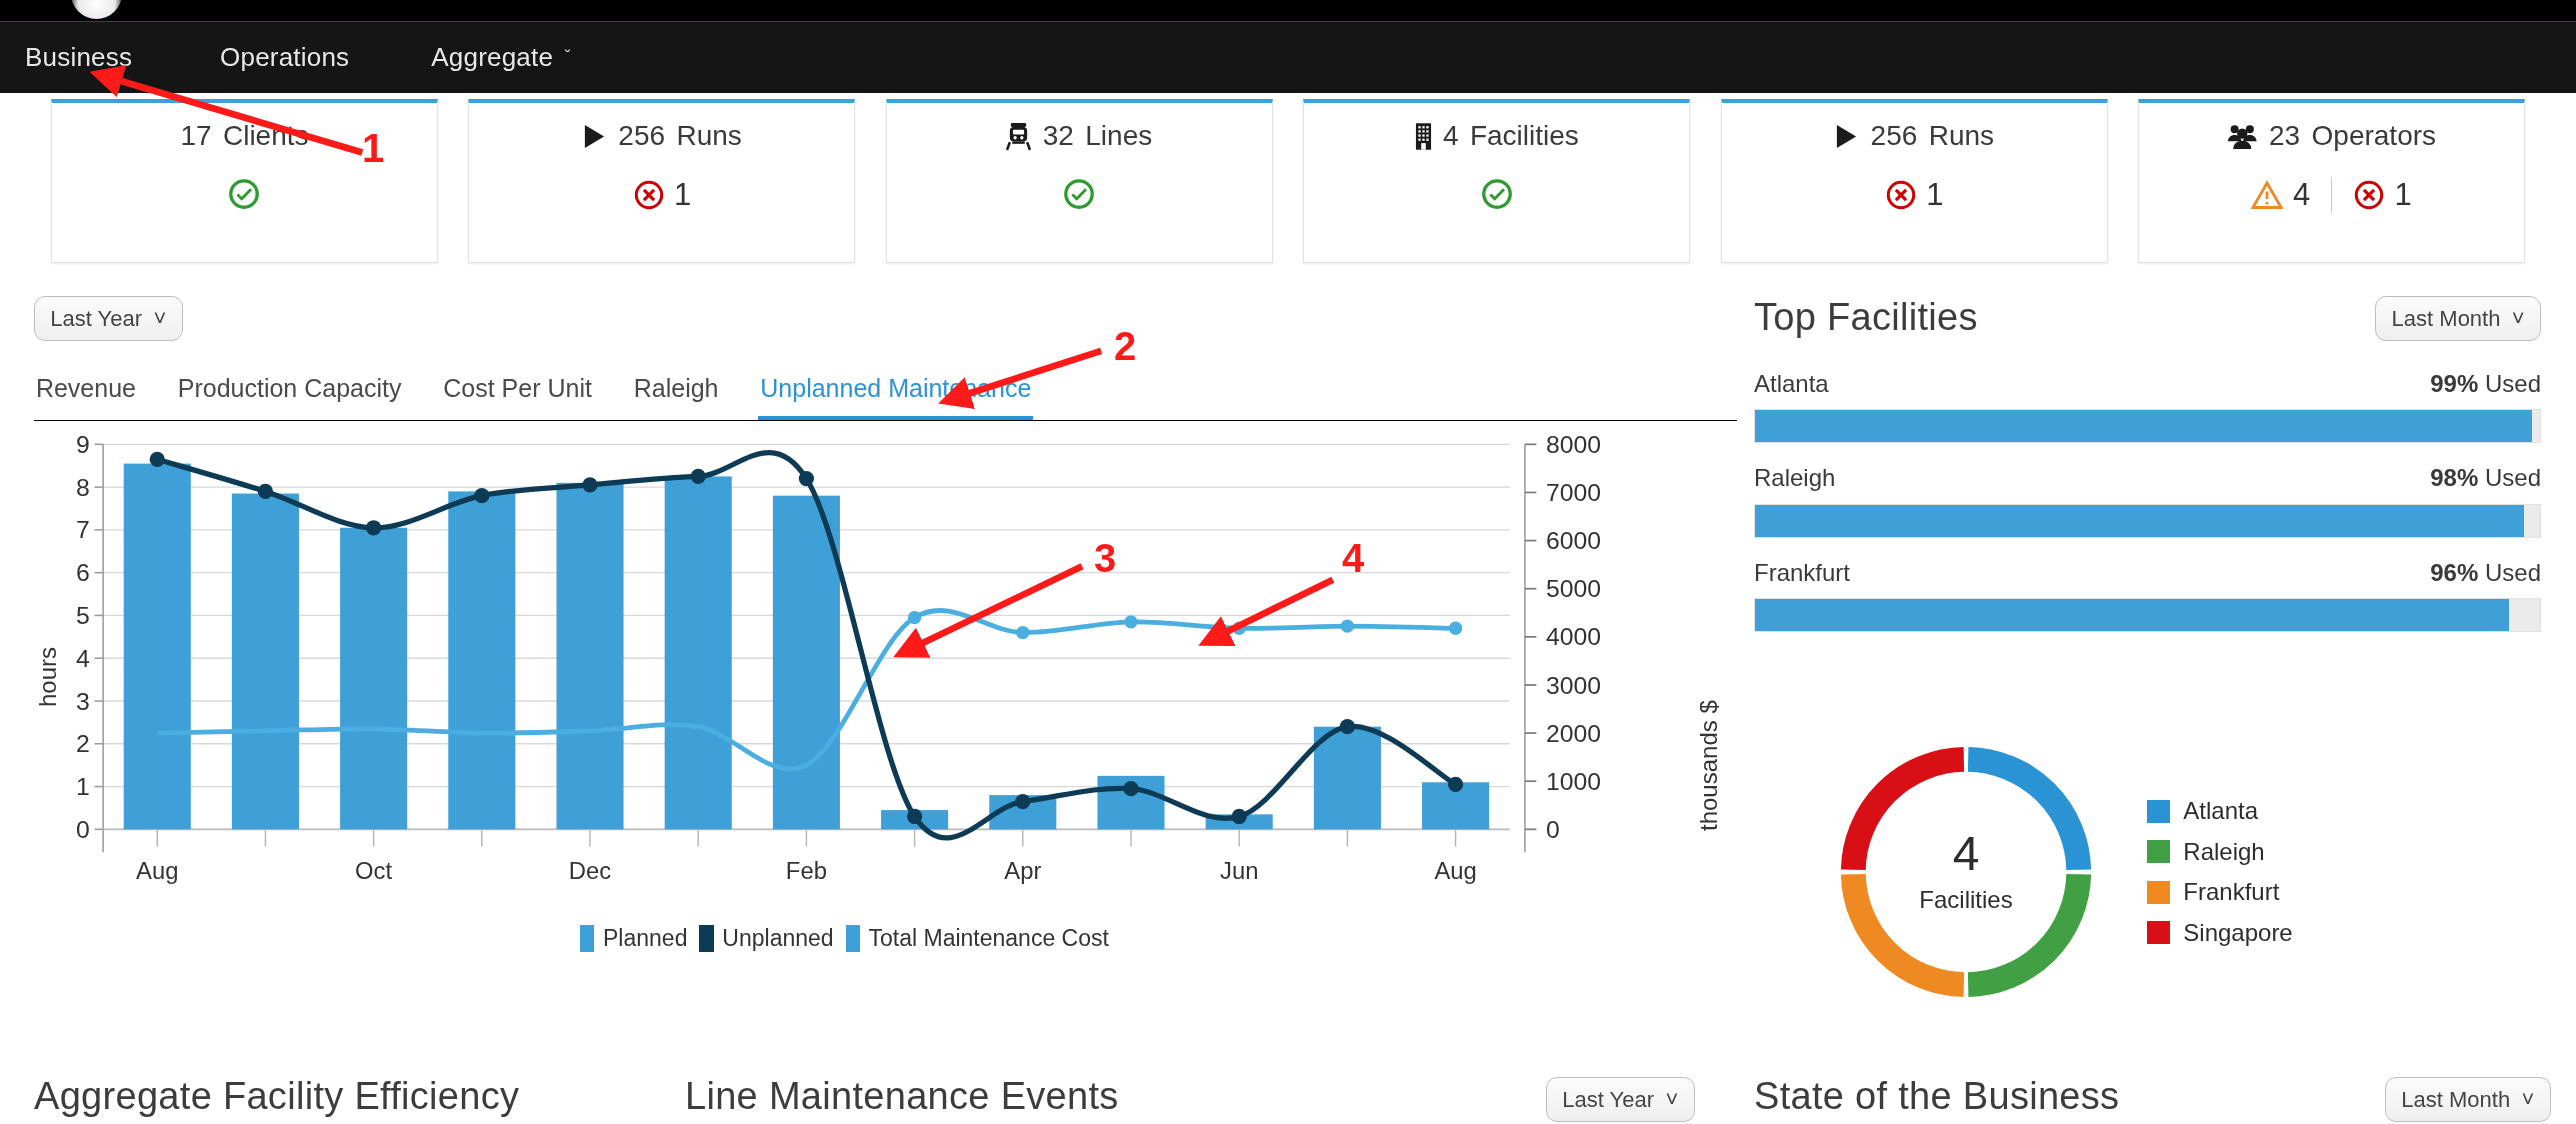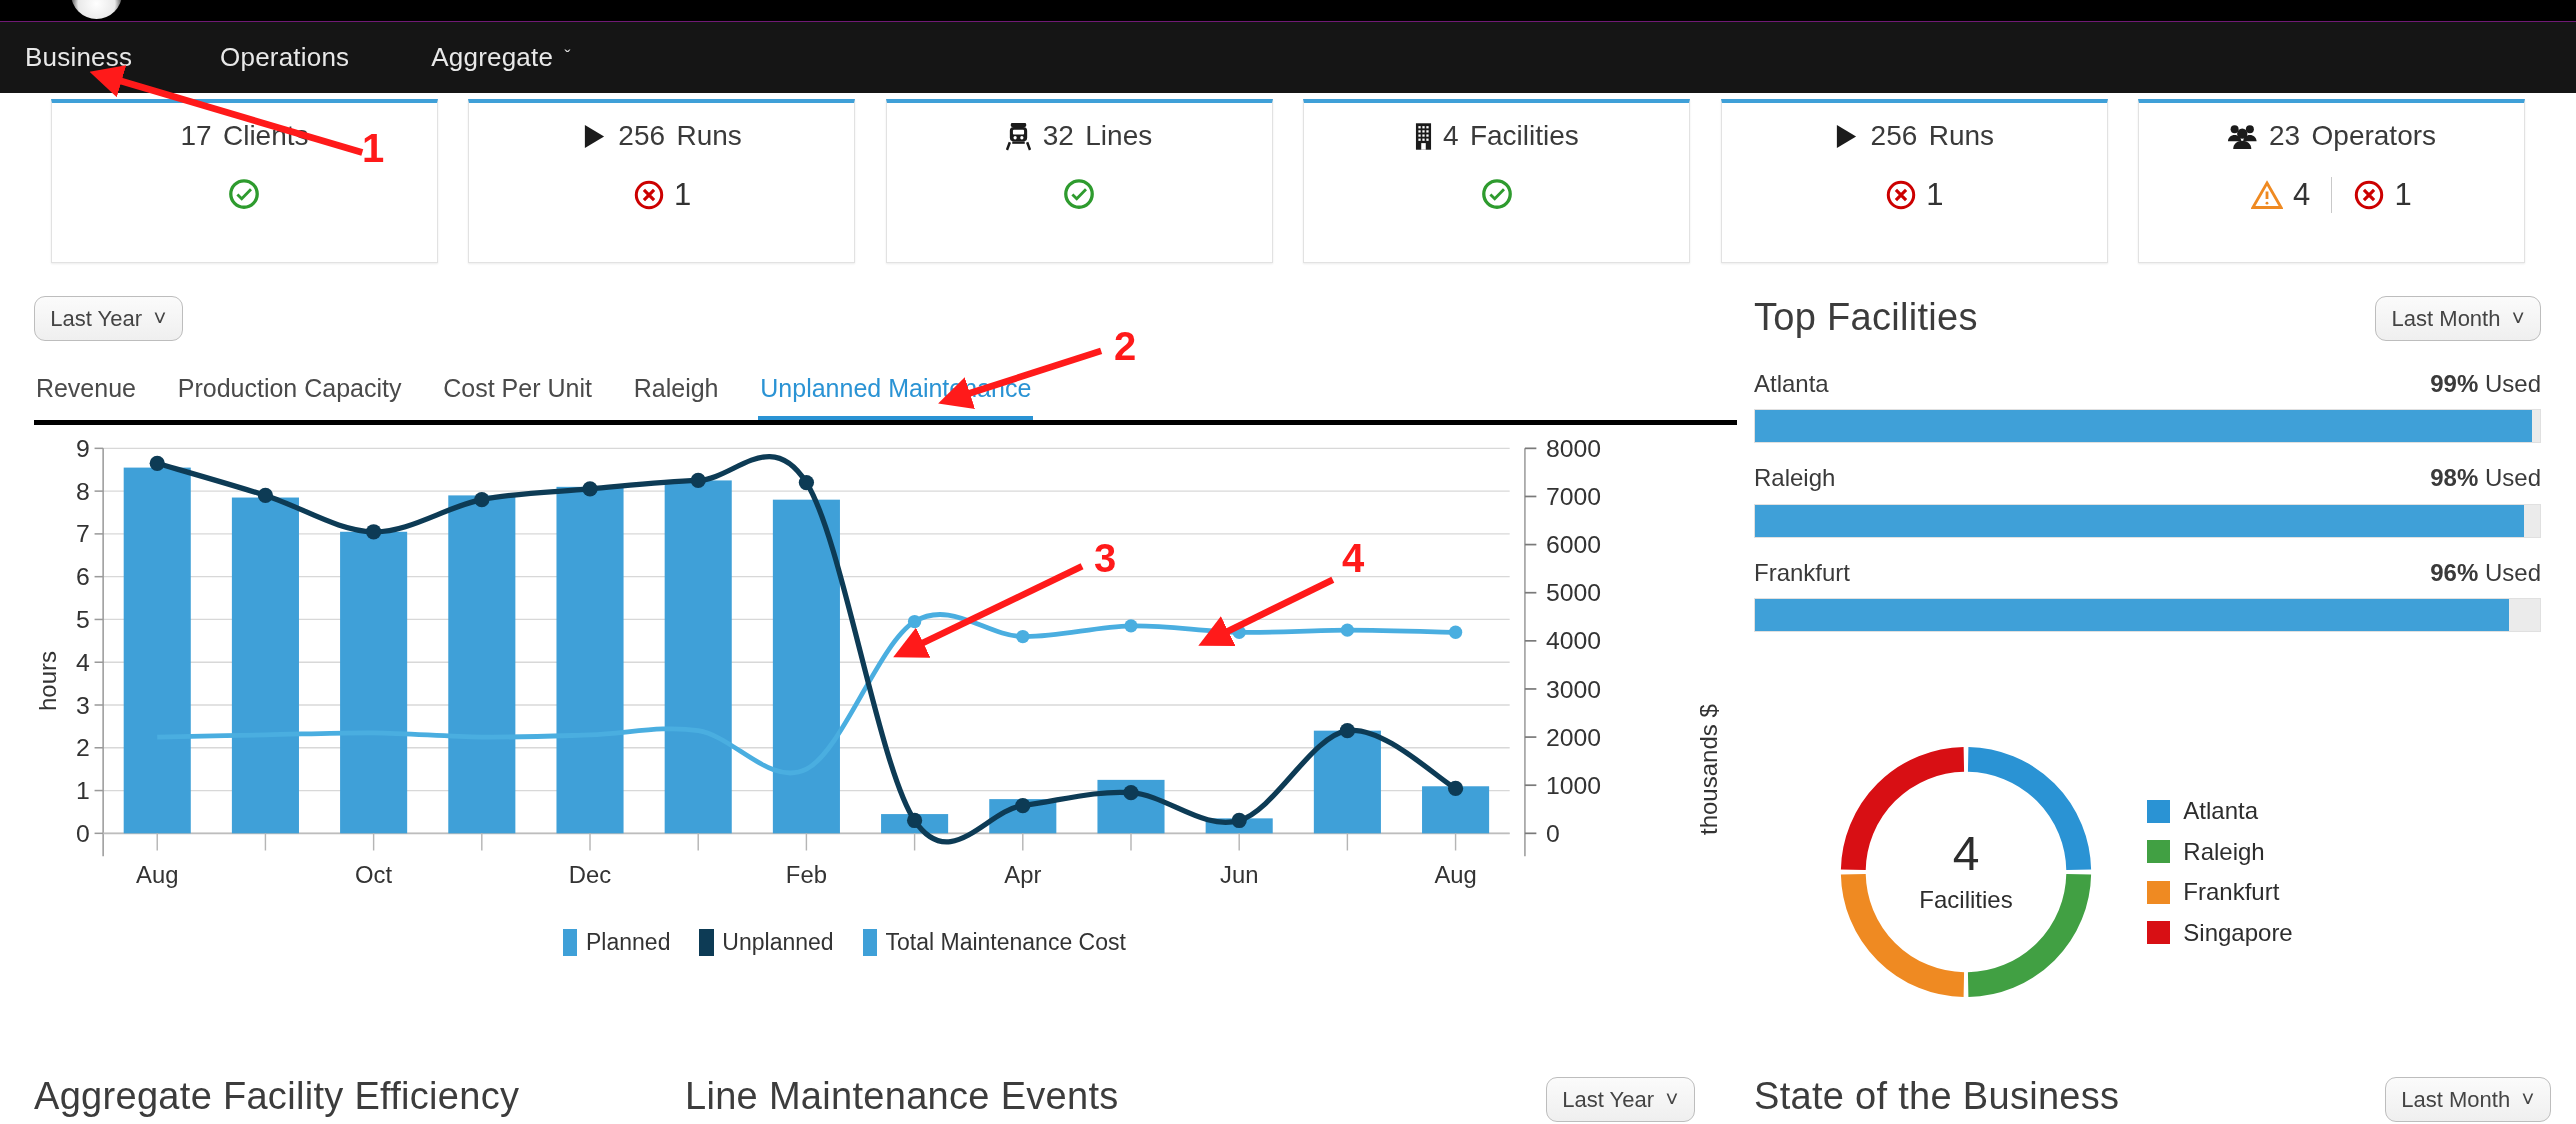--- a/index.html
+++ b/index.html
@@ -74,41 +74,41 @@
   .panel-title { font-size: 38px; font-weight: 300; color: #3c3c3c; letter-spacing: 0.3px; }
   .dropdown {
     background: linear-gradient(#fbfbfb,#efefef);
     border: 1px solid #bdbdbd; border-radius: 11px;
     padding: 8.6px 15.3px; font-size: 22px; color: #444;
     display: inline-flex; align-items: center; gap: 11.4px;
     cursor: pointer; white-space: nowrap;
   }
   .tabs {
     display: flex; gap: 38px; margin-top: 25px;
-    border-bottom: 5px solid #000000; padding-bottom: 0;
+    border-bottom: 1px solid #000000; padding-bottom: 0;
   }
   .tab {
     font-size: 25px; color: #4a4a4a; padding: 0 1.9px 13.3px 1.9px;
     cursor: pointer; white-space: nowrap; border-bottom: 4.8px solid transparent;
   }
   .tab.active { color: #2a93d4; border-bottom-color: #2a93d4; }
 
   
   .chart-wrap { position: relative; width: 1703px; height: 534px; margin-top: 9.5px; }
   .y-label-left {
     position: absolute; left: 0px; top: 276px; font-size: 24px; color: #333;
     transform: rotate(-90deg); transform-origin: left top; white-space: nowrap;
   }
   .y-label-right {
     position: absolute; left: 1661px; top: 400px; font-size: 24px; color: #333;
     transform: rotate(-90deg); transform-origin: left top; white-space: nowrap;
   }
   .legend {
     position: absolute; left: 0; top: 494px; width: 1621px;
-    display: flex; justify-content: center; gap: 29px; align-items: flex-end;
+    display: flex; justify-content: center; gap: 12px; align-items: flex-end;
   }
   .leg-item { display: flex; align-items: center; gap: 8.6px; font-size: 23px; color: #333; }
   .swatch { width: 14.3px; height: 27px; display: inline-block; }
 
   
   .tf-panel { position: absolute; left: 1754px; top: 296px; width: 787px; }
   .fac-row { margin-top: 21px; }
   .fac-line {
     display: flex; justify-content: space-between; align-items: baseline;
     font-size: 24px; color: #3a3a3a; margin-bottom: 11.4px;

